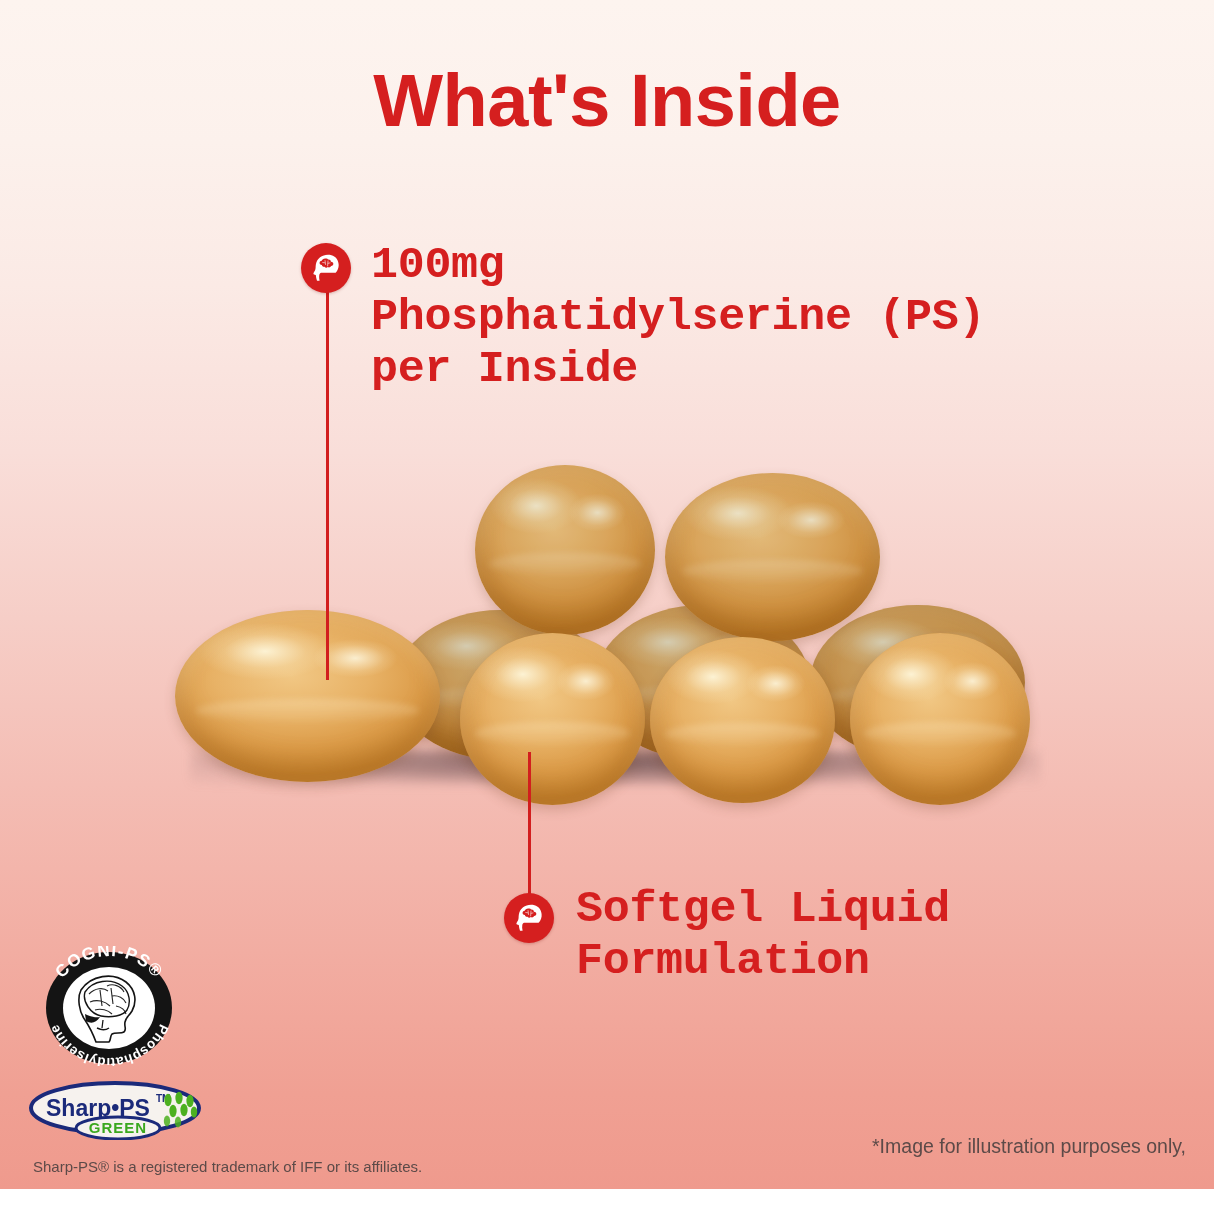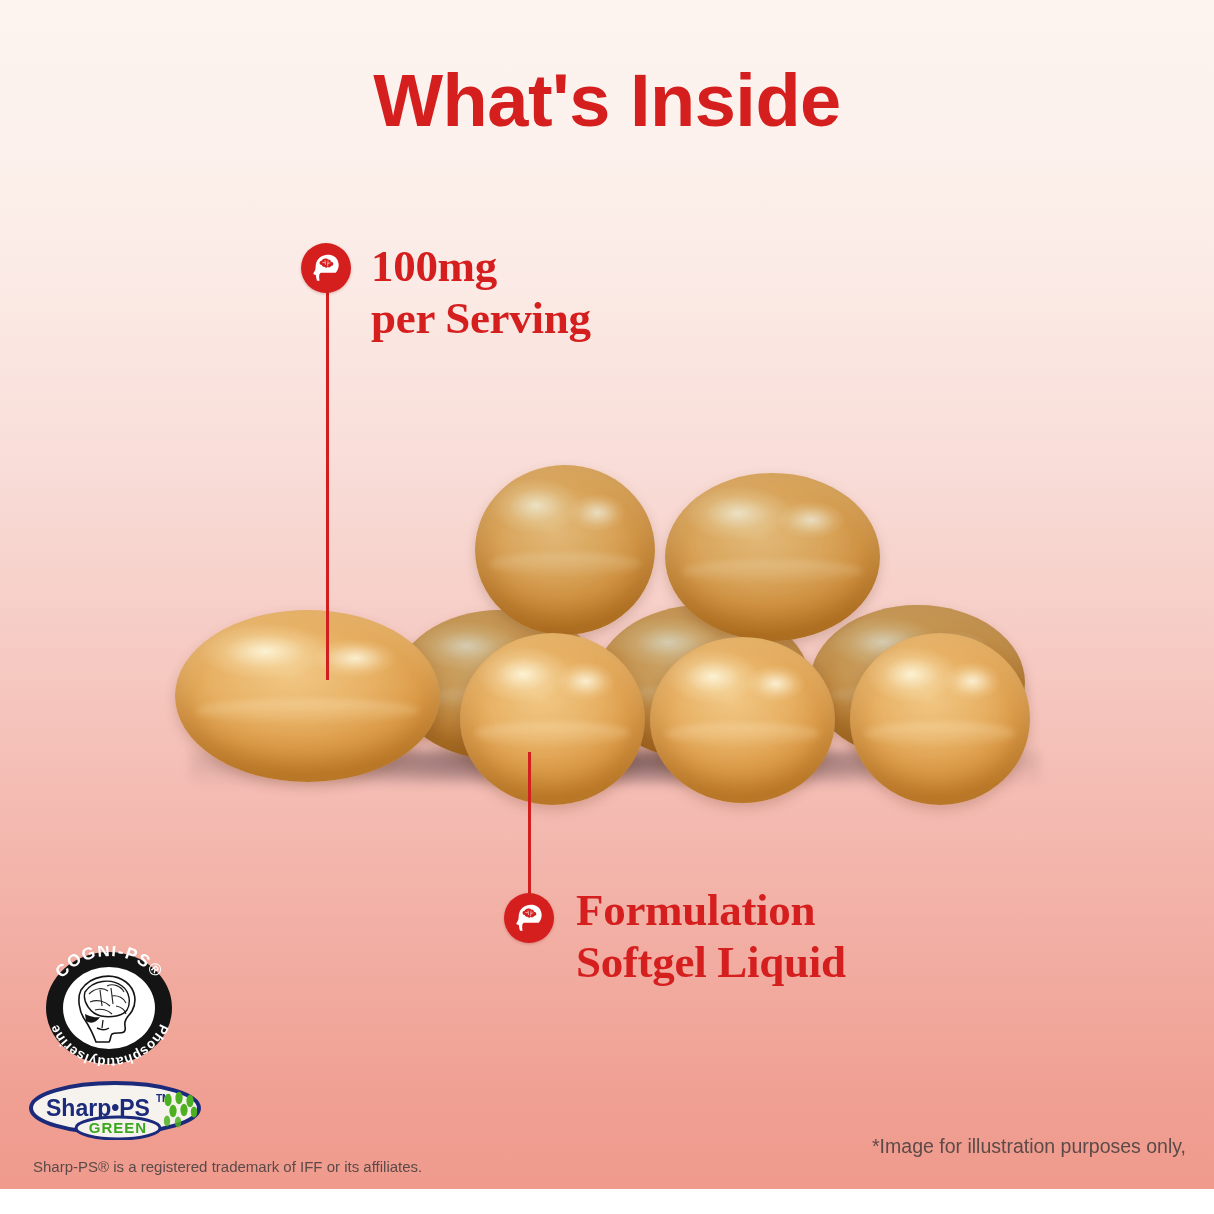--- a/index.html
+++ b/index.html
@@ -108,21 +108,21 @@
     position: absolute;
     width: 3px;
     background: #d21e1e;
   }
 
   
   .callout-text {
     position: absolute;
     color: #d51f1f;
     font-weight: bold;
-    font-family: Liberation Serif, serif;
+    font-family: Liberation Mono, monospace;
     line-height: 1.16;
     letter-spacing: -0.3px;
   }
   #callout-1-text {
     left: 371px;
     top: 240px;
     font-size: 45px;
     width: 700px;
   }
   #callout-2-text {
@@ -214,21 +214,22 @@
                  C23.5 15.0 24.5 14.0 24.3 12.6 C24.1 11.3 23.1 10.6 21.9 10.7
                  C21.8 9.2 20.5 8.3 19.1 8.6 C18.7 7.9 18.1 7.7 17.5 7.6 Z" fill="#d51f1f"></path>
         <path d="M16.0 9.2 L16.6 13.9 M19.0 9.6 L18.6 15.3 M13.3 11.4 L16.2 11.9
                  M21.4 11.8 L18.8 12.4" stroke="#ffffff" stroke-width="0.7" fill="none" opacity="0.85"></path>
       </svg>
     </span>
   </div>
 
   <div class="callout-text" id="callout-1-text">
     <span class="callout-line">100mg</span>
-    <span class="callout-line">per Serving</span>
+    <span class="callout-line">Phosphatidylserine (PS)</span>
+    <span class="callout-line">per Inside</span>
   </div>
 
   <div class="leader" style="left:528px; top:752px; height:148px;"></div>
 
   <div class="badge" style="left:504px; top:893px;">
     <span>
       <svg width="34" height="34" viewBox="0 0 34 34">
         <path d="M22.5 4.2 C15.0 2.4 8.2 6.6 6.9 13.2 C6.4 15.8 6.9 17.6 6.0 19.4
                  C5.4 20.6 4.4 21.6 4.4 22.5 C4.4 23.5 5.6 23.9 6.8 24.0
                  C7.0 26.2 7.4 28.0 8.0 29.8 L10.6 29.8 C10.1 27.6 10.0 25.6 10.3 23.9
@@ -239,22 +240,22 @@
                  C16.2 16.8 17.8 17.0 18.8 16.1 C20.0 16.8 21.6 16.3 22.1 15.0
                  C23.5 15.0 24.5 14.0 24.3 12.6 C24.1 11.3 23.1 10.6 21.9 10.7
                  C21.8 9.2 20.5 8.3 19.1 8.6 C18.7 7.9 18.1 7.7 17.5 7.6 Z" fill="#d51f1f"></path>
         <path d="M16.0 9.2 L16.6 13.9 M19.0 9.6 L18.6 15.3 M13.3 11.4 L16.2 11.9
                  M21.4 11.8 L18.8 12.4" stroke="#ffffff" stroke-width="0.7" fill="none" opacity="0.85"></path>
       </svg>
     </span>
   </div>
 
   <div class="callout-text" id="callout-2-text">
+    <span class="callout-line">Softgel Liquid</span>
     <span class="callout-line">Formulation</span>
-    <span class="callout-line">Softgel Liquid</span>
   </div>
 
   <div class="cogni">
     <svg width="146" height="120" viewBox="0 0 146 120">
       <defs>
         <path id="cogniTop" d="M 17,62 A 56,52 0 0 1 129,62" fill="none"></path>
         <path id="cogniBot" d="M 127,62 A 54,50 0 0 1 19,62" fill="none"></path>
       </defs>
       <ellipse cx="73" cy="62" rx="63" ry="56" fill="#141414"></ellipse>
       <ellipse cx="73" cy="62" rx="46" ry="41" fill="#ffffff"></ellipse>

